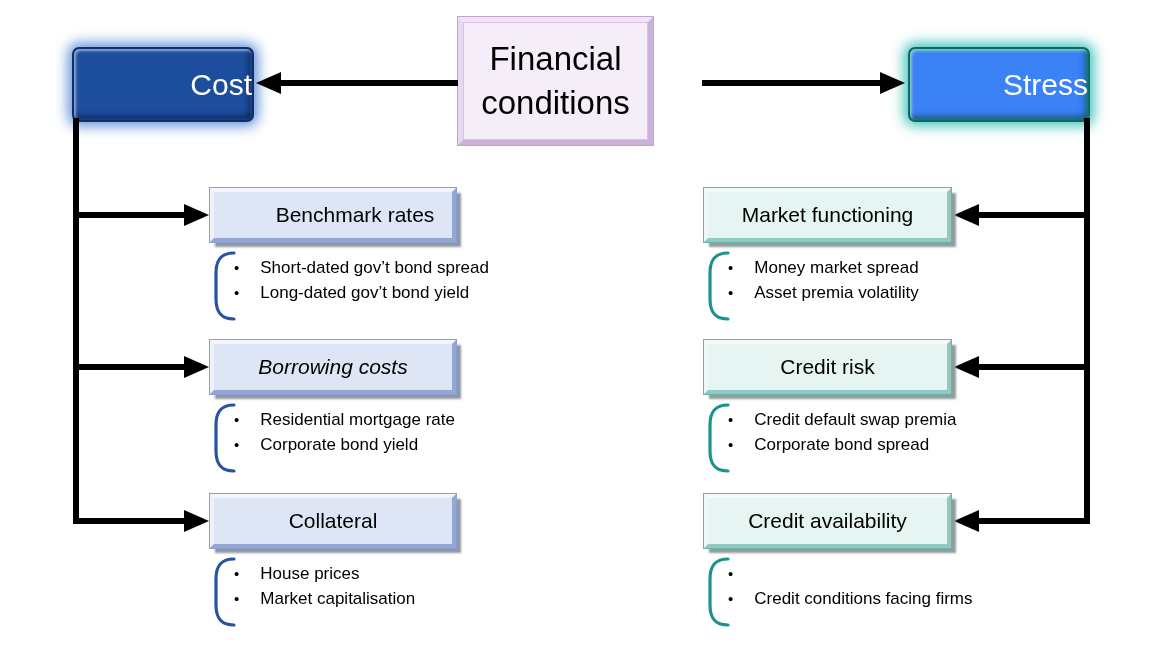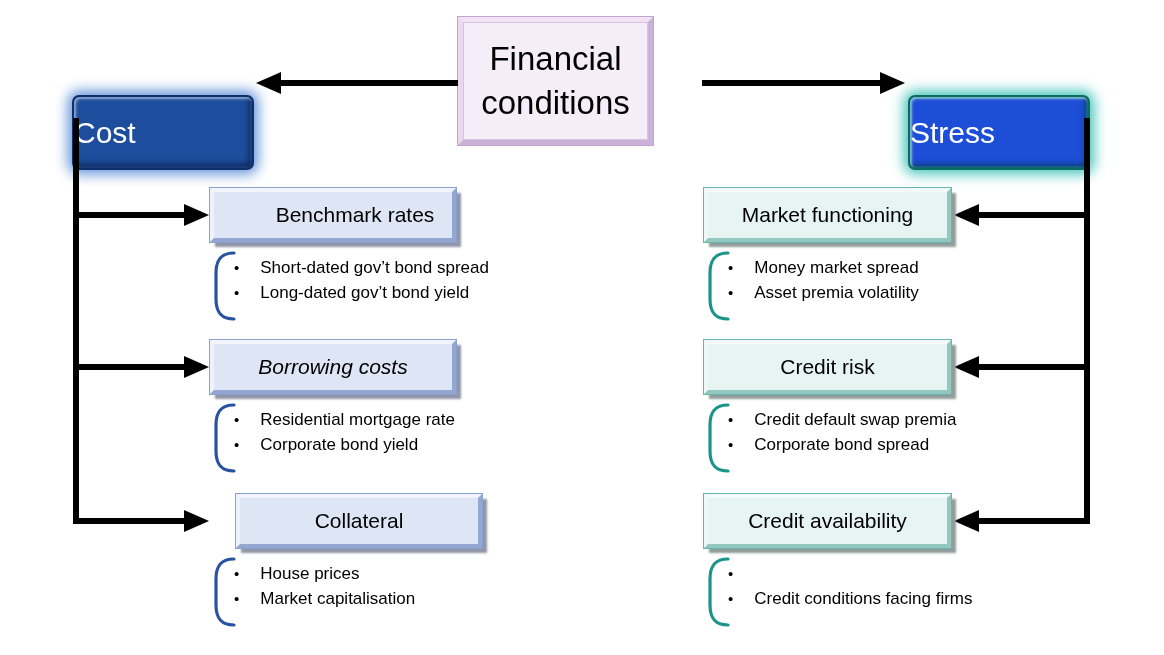--- a/index.html
+++ b/index.html
@@ -12,32 +12,32 @@
     position:absolute;left:458px;top:17px;width:195px;height:128px;box-sizing:border-box;
     background:#f5eef8;
     border:5px solid;border-color:#f0e4f4 #cbb2d8 #cbb2d8 #e8d9ee;
     box-shadow:0 0 0 1px #c1a3cf, inset 0 0 0 1px #d8c2e2;
     display:flex;align-items:center;justify-content:center;text-align:center;
     font-size:33px;line-height:44px;
   }
   .title-box .wrap{width:210px;}
   .hdr-box{
     position:absolute;top:47px;width:182px;height:75px;box-sizing:border-box;
-    display:flex;align-items:center;justify-content:flex-start;
-    color:#fff;font-size:30px;border-radius:7px;margin-top:48px;
+    display:flex;align-items:center;justify-content:flex-end;
+    color:#fff;font-size:30px;border-radius:7px;
   }
   .cost-box{
     left:72px;background:#1d4e9d;border:2px solid #0e2f6e;
     box-shadow:0 0 13px 4px rgba(90,140,215,.95),
                inset 2px 2px 3px rgba(255,255,255,.45),
                inset -3px -4px 6px rgba(0,10,45,.55),
                inset 0 0 0 2px rgba(70,120,200,.5);
   }
   .stress-box{
-    left:908px;background:#1d4ed8;border:2px solid #0b6a61;
+    left:908px;background:#3b82f6;border:2px solid #0b6a61;
     box-shadow:0 0 13px 4px rgba(45,190,178,.9),
                inset 2px 2px 3px rgba(255,255,255,.45),
                inset -3px -4px 6px rgba(0,45,40,.5),
                inset 0 0 0 2px rgba(35,170,158,.6);
   }
   
   .sub-box{
     position:absolute;height:54px;box-sizing:border-box;
     display:flex;align-items:center;justify-content:center;
     font-size:21px;border:4px solid;
@@ -145,21 +145,21 @@
           <span class="marker">•</span>
           <span>Residential mortgage rate</span>
         </li>
       <li>
           <span class="marker">•</span>
           <span>Corporate bond yield</span>
         </li>
     </ul>
   </div>
 
-  <div class="sub-box blue" style="top:494px;margin-left:26px;">
+  <div class="sub-box blue" style="top:494px;">
     <span>Collateral</span>
   </div>
   <div class="bullet-group" style="left:210px;top:555px;">
     <svg width="26" height="74" viewBox="0 0 26 74">
       <path d="M24 4 C10 4 6 12 6 24 L6 50 C6 62 10 70 24 70" fill="none" stroke-width="3.2" stroke-linecap="round" stroke="#2a52a2"></path>
     </svg>
     <ul>
       <li>
           <span class="marker">•</span>
           <span>House prices</span>

